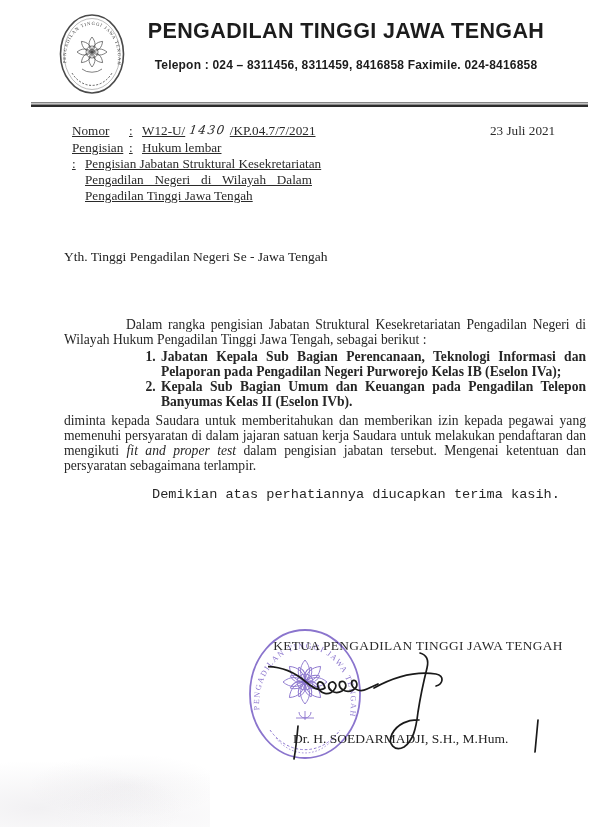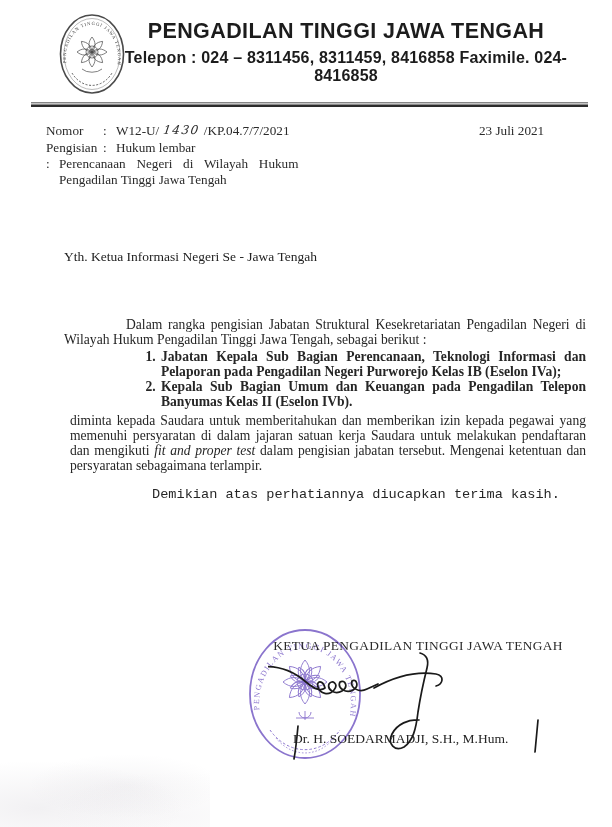--- a/index.html
+++ b/index.html
@@ -19,51 +19,51 @@
   }
 
   
   .logo { position:absolute; top:13px; left:58px; }
   .head-text {
     position:absolute; top:19px; left:104px; width:484px; text-align:center;
     font-family:"Liberation Sans", sans-serif; font-weight:bold; color:#1c1c1c;
   }
   .head-title   { font-size:21.5px; letter-spacing:0.4px; line-height:25px; }
   .head-address { font-size:12.5px; margin-top:10px; letter-spacing:0.3px; }
-  .head-phone   { font-size:16px; margin-top:5px; letter-spacing:0.2px; }
+  .head-phone   { font-size:12px; margin-top:14px; letter-spacing:0.2px; }
   .rule {
     position:absolute; top:102px; left:31px; width:557px; height:5px;
     background:linear-gradient(to bottom,#6d6d6d 0,#9d9d9d 1px,#ececec 2px,#2c2c2c 3px,#2c2c2c 5px);
   }
 
   
-  .meta { position:absolute; top:123px; left:46px; font-size:13.2px; line-height:15.9px; color:#2a2a2a; }
+  .meta { position:absolute; top:123px; left:72px; font-size:13.2px; line-height:15.9px; color:#2a2a2a;text-decoration:underline; }
   .meta-row { display:flex; }
   .meta-label { width:57px; }
   .meta-colon { width:13px; }
   .hw {
     display:inline-block; font-family:"DejaVu Serif", serif; font-style:italic;
     font-size:12px; letter-spacing:1.5px; transform:skewX(-8deg) translateY(-1px);
     padding:0 4px;
   }
   .hal-just { word-spacing:7.5px; }
-  .date { position:absolute; top:123px; left:479px; font-size:13.2px; color:#2a2a2a; }
+  .date { position:absolute; top:123px; left:490px; font-size:13.2px; color:#2a2a2a; }
 
   
   .recipient { position:absolute; top:249px; left:64px; font-size:13.5px; }
 
   
   .body-block {
     position:absolute; top:317px; left:64px; width:522px;
     font-size:13.6px; line-height:15px; text-align:justify; color:#262626;
   }
   .p-open  { margin:0; text-indent:62px; }
   .job-list { margin:2px 0 0 0; padding-left:49px; font-weight:bold; }
   .job-list li { padding-left:2px; text-align:justify;margin-left:46px; }
-  .p-close { margin:4px 0 0 6px; }
+  .p-close { margin:4px 0 0 0; }
   .p-thanks { margin:14px 0 0 0; text-indent:62px; text-align:center;font-family:Liberation Mono, monospace; }
 
   
   .sig-title {
     position:absolute; top:638px; left:252px; width:332px; text-align:center;
     font-size:13.4px; letter-spacing:0.3px; color:#2a2a2a; z-index:2;
   }
   .stamp { position:absolute; top:626px; left:246px; z-index:3; mix-blend-mode:multiply; opacity:0.88; color:#7a61c6; }
   .stamp [stroke], .stamp text { stroke:currentColor; }
   .stamp text { stroke:none; fill:currentColor; }
@@ -111,28 +111,29 @@
       <span class="meta-value"><span>W12-U/</span><span class="hw">1430</span><span>/KP.04.7/7/2021</span></span>
     </div>
     <div class="meta-row">
       <span class="meta-label">Pengisian</span>
       <span class="meta-colon">:</span>
       <span class="meta-value">Hukum lembar</span>
     </div>
     <div class="meta-row">
       <span class="meta-colon">:</span>
       <span class="meta-value">
-        <div class="hal-just">Perencanaan Negeri di Wilayah Hukum</div>
+        <div>Pengisian Jabatan Struktural Kesekretariatan</div>
+        <div class="hal-just">Pengadilan Negeri di Wilayah Dalam</div>
         <div>Pengadilan Tinggi Jawa Tengah</div>
       </span>
     </div>
   </div>
   <div class="date">23 Juli 2021</div>
 
-  <div class="recipient">Yth. Ketua Informasi Negeri Se - Jawa Tengah</div>
+  <div class="recipient">Yth. Tinggi Pengadilan Negeri Se - Jawa Tengah</div>
 
   <div class="body-block">
     <p class="p-open">Dalam rangka pengisian Jabatan Struktural Kesekretariatan Pengadilan Negeri di Wilayah Hukum Pengadilan Tinggi Jawa Tengah, sebagai berikut :</p>
     <ol class="job-list">
       <li>Jabatan Kepala Sub Bagian Perencanaan, Teknologi Informasi dan Pelaporan pada Pengadilan Negeri Purworejo Kelas IB (Eselon IVa);</li>
       <li>Kepala Sub Bagian Umum dan Keuangan pada Pengadilan Telepon Banyumas Kelas II (Eselon IVb).</li>
     </ol>
     <p class="p-close"><span>diminta kepada Saudara untuk memberitahukan dan memberikan izin kepada pegawai yang memenuhi persyaratan di dalam jajaran satuan kerja Saudara untuk melakukan pendaftaran dan mengikuti</span> <i>fit and proper test</i> <span>dalam pengisian jabatan tersebut. Mengenai ketentuan dan persyaratan sebagaimana terlampir.</span></p>
     <p class="p-thanks">Demikian atas perhatiannya diucapkan terima kasih.</p>
   </div>

